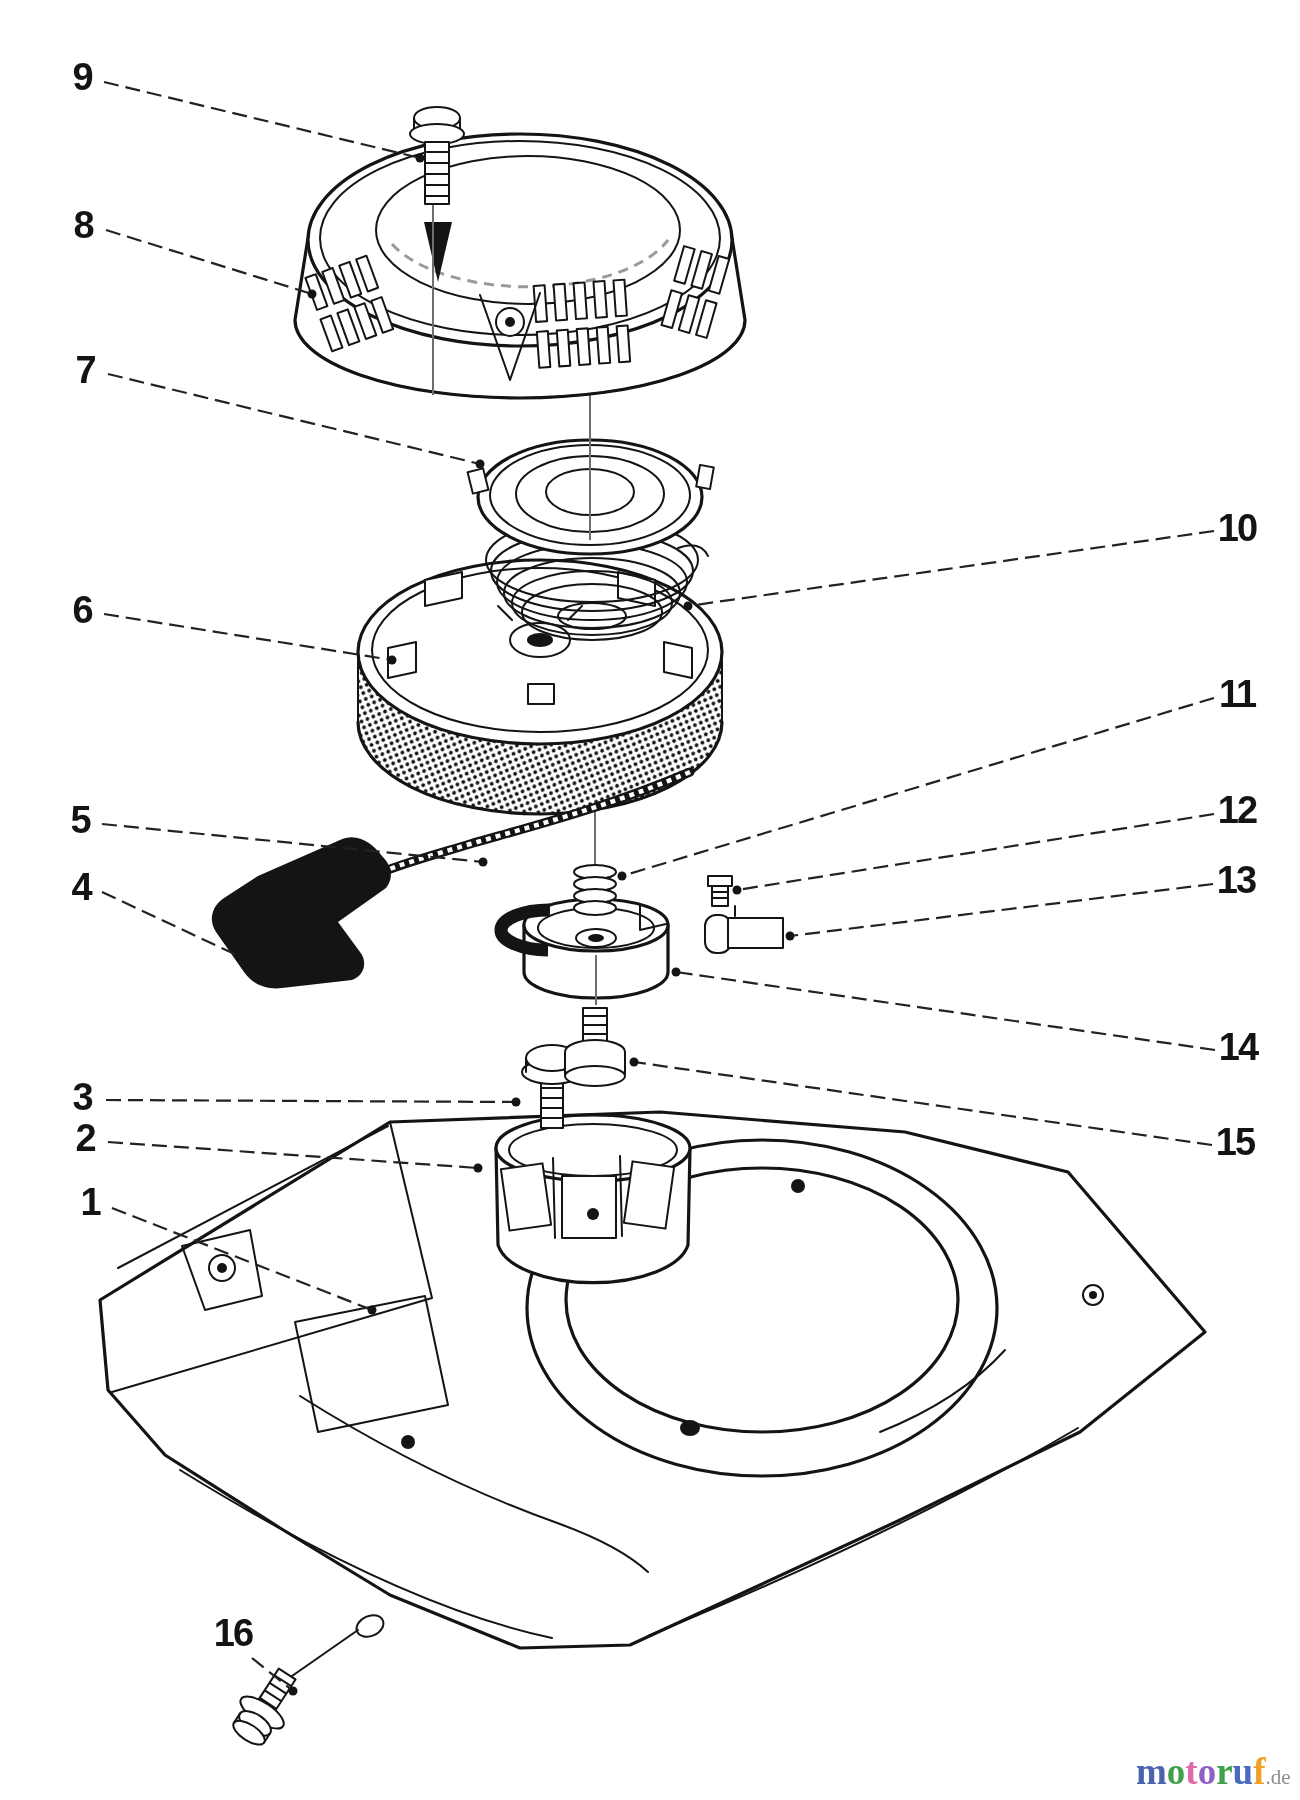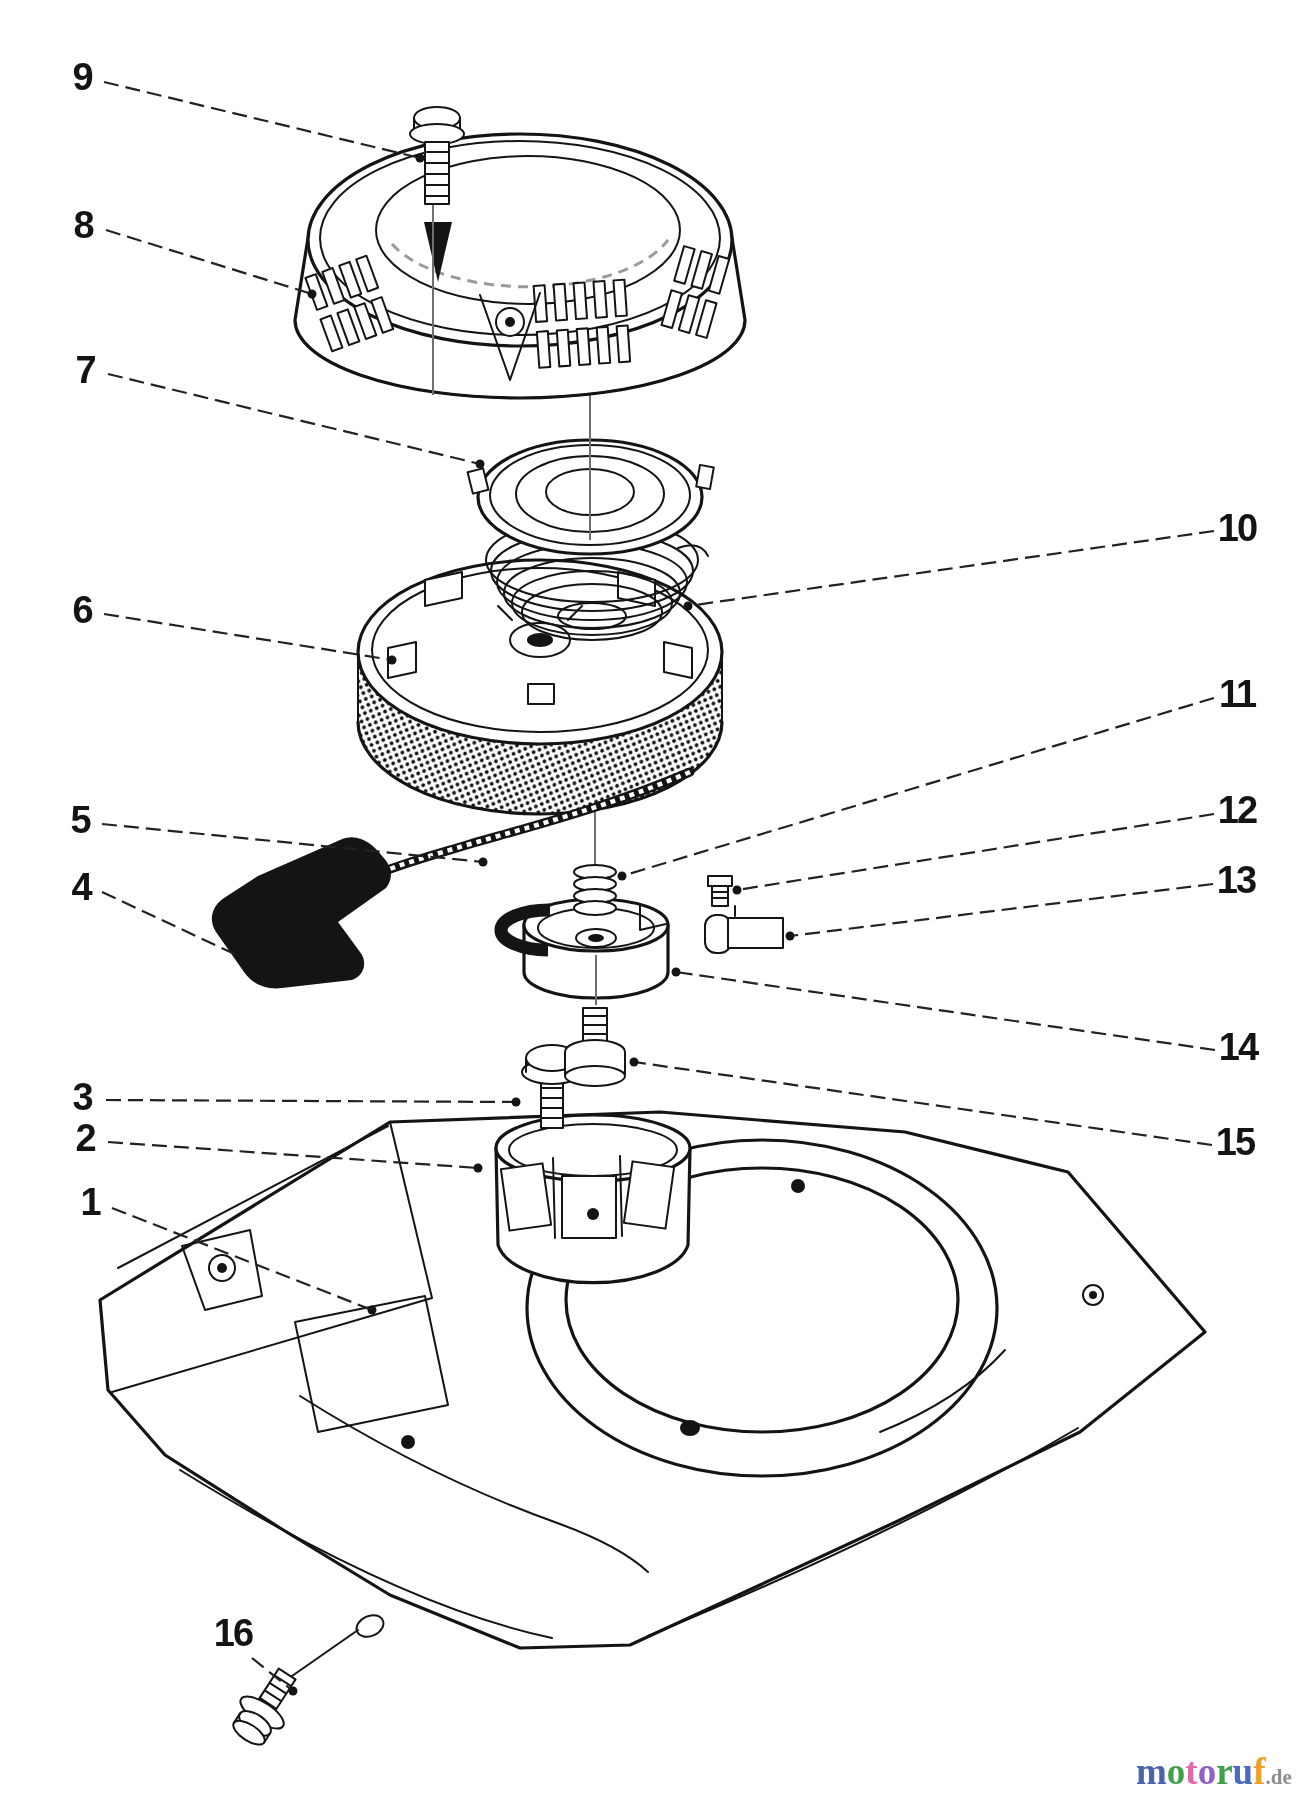--- a/index.html
+++ b/index.html
@@ -10,21 +10,21 @@
   .leader{stroke:#222222;stroke-width:2.2;stroke-dasharray:15 7;fill:none;}
   .ol{stroke:#141414;fill:none;stroke-width:3.2;stroke-linecap:round;stroke-linejoin:round;}
   .ol2{stroke:#141414;fill:none;stroke-width:2;stroke-linecap:round;stroke-linejoin:round;}
   .olw{stroke:#141414;fill:#ffffff;stroke-width:3.2;stroke-linejoin:round;}
   .olw2{stroke:#141414;fill:#ffffff;stroke-width:2;stroke-linejoin:round;}
   .axis{stroke:#6f6f6f;stroke-width:2;fill:none;}
   .dark{fill:#141414;stroke:none;}
   #logo{position:absolute;left:1136px;top:1750px;width:170px;height:46px;
         font-family:"Liberation Serif", serif;font-weight:bold;font-size:37px;
         line-height:44px;white-space:nowrap;}
-  #logo .suffix{font-size:21px;font-weight:bold;}
+  #logo .suffix{font-size:21px;font-weight:normal;}
 </style>
 </head>
 <body>
 
 <div id="canvas">
 <svg width="1300" height="1800" viewBox="0 0 1300 1800">
   <defs>
     <pattern id="braid" width="9" height="9" patternUnits="userSpaceOnUse" patternTransform="rotate(22)">
       <rect width="9" height="9" fill="#ffffff"></rect>
       <circle cx="2.5" cy="2.5" r="1.9" fill="#141414"></circle>

